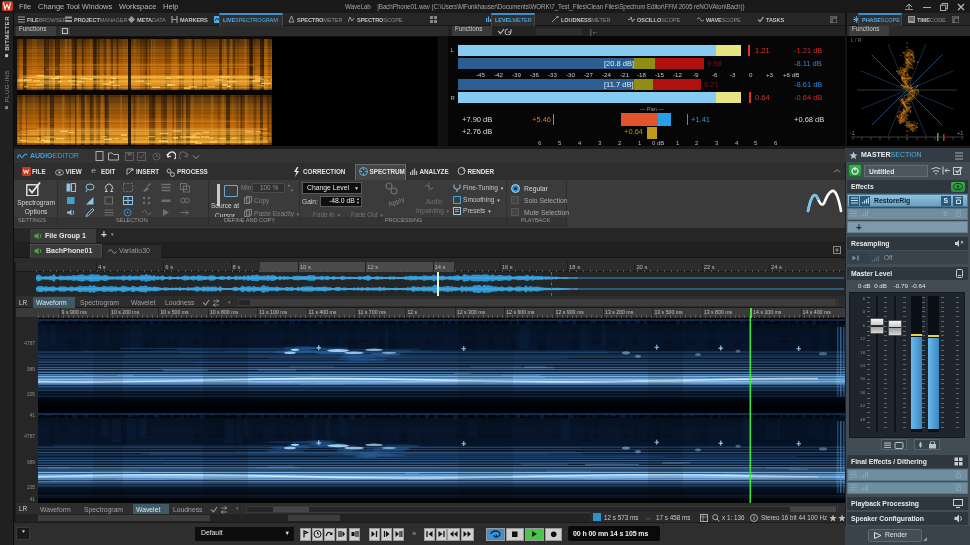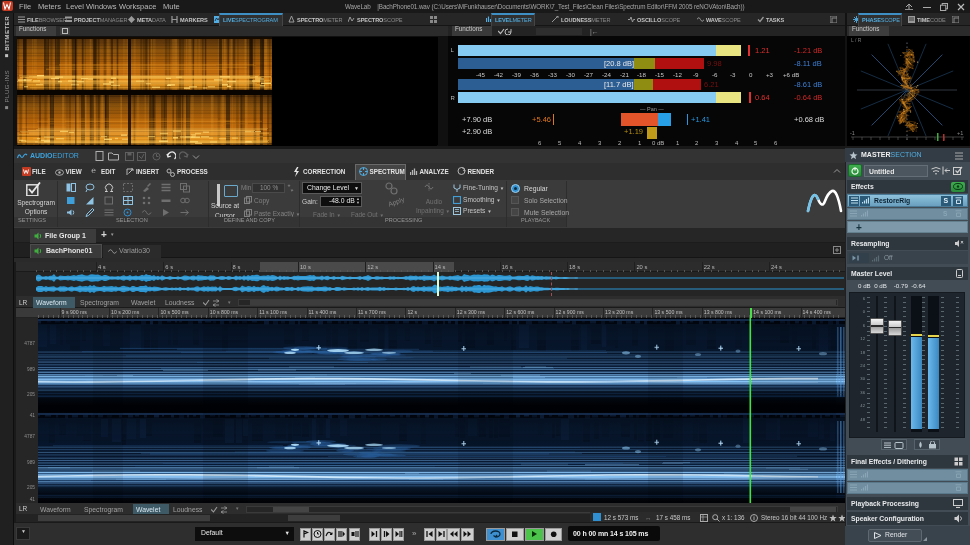--- a/index.html
+++ b/index.html
@@ -7,24 +7,24 @@
 .tx{position:absolute;white-space:nowrap;line-height:1.15;}
 svg.ab{display:block;}
 </style></head><body>
 
 <div class="ab" style="left:0px;top:0px;width:970px;height:13px;background:#191919;"></div>
 <div class="ab" style="left:2px;top:1px;width:11px;height:10px;background:#c23b22;border-radius:2px;"></div>
 <svg class="ab" style="left:3px;top:2px;" width="9" height="8" viewBox="0 0 9 8">
     <path d="M0.5 0.5 L2 7 L4 2.5 L6 7 L7.5 0.5" fill="none" stroke="#fff" stroke-width="1.1"></path>
   </svg>
 <div class="tx" style="left:19px;top:2.5px;font-size:7.5px;color:#b9b9b9;font-weight:normal;">File</div>
-<div class="tx" style="left:38px;top:2.5px;font-size:7.5px;color:#b9b9b9;font-weight:normal;">Meters</div>
-<div class="tx" style="left:66px;top:2.5px;font-size:7.5px;color:#b9b9b9;font-weight:normal;">Level Windows</div>
+<div class="tx" style="left:38px;top:2.5px;font-size:7.5px;color:#b9b9b9;font-weight:normal;">Change</div>
+<div class="tx" style="left:66px;top:2.5px;font-size:7.5px;color:#b9b9b9;font-weight:normal;">Tool Windows</div>
 <div class="tx" style="left:119px;top:2.5px;font-size:7.5px;color:#b9b9b9;font-weight:normal;">Workspace</div>
-<div class="tx" style="left:163px;top:2.5px;font-size:7.5px;color:#b9b9b9;font-weight:normal;">Mute</div>
+<div class="tx" style="left:163px;top:2.5px;font-size:7.5px;color:#b9b9b9;font-weight:normal;">Help</div>
 <div class="tx" style="left:345px;top:3px;font-size:6.3px;color:#a5a5a5;font-weight:normal;letter-spacing:-0.1px;">WaveLab&nbsp;&nbsp;&nbsp;&nbsp;|BachPhone01.wav (C:\Users\MFunkhauser\Documents\WORK\7_Test_Files\Clean Files\Spectrum Editor\FFM 2005 reNOVAton\Bach))</div>
 <svg class="ab" style="left:905px;top:3px;" width="8" height="7" viewBox="0 0 8 7">
     <path d="M1 4 L4 1 M4 1 L7 4 M4 1 L4 6" stroke="#aaa" stroke-width="1" fill="none"></path>
     <path d="M0 6.5 H8" stroke="#aaa" stroke-width="0.8"></path>
   </svg>
 <div class="ab" style="left:923px;top:6.5px;width:8px;height:1.5px;background:#aaa;"></div>
 <svg class="ab" style="left:940px;top:2.5px;" width="8" height="8" viewBox="0 0 8 8">
     <rect x="2.2" y="0.5" width="5.3" height="5.3" fill="none" stroke="#aaa" stroke-width="1"></rect>
     <rect x="0.5" y="2.2" width="5.3" height="5.3" fill="#191919" stroke="#aaa" stroke-width="1"></rect>
   </svg>
@@ -471,22 +471,22 @@
 <div class="tx" style="left:794px;top:93.5px;font-size:7.5px;color:#d02828;font-weight:normal;">-0.64 dB</div>
 <div class="tx" style="left:640px;top:106px;font-size:5.5px;color:#9a9a9a;font-weight:normal;">— Pan —</div>
 <div class="tx" style="left:462px;top:115.5px;font-size:7.5px;color:#ddd;font-weight:normal;">+7.90 dB</div>
 <div class="tx" style="left:532px;top:115.5px;font-size:7.5px;color:#e07820;font-weight:normal;">+5.46</div>
 <div class="ab" style="left:553px;top:114px;width:1.2px;height:11px;background:#e07820;"></div>
 <div class="ab" style="left:621px;top:113px;width:37px;height:13px;background:#e4542a;"></div>
 <div class="ab" style="left:658px;top:113px;width:13px;height:13px;background:#28a0e8;"></div>
 <div class="ab" style="left:687px;top:114px;width:1.2px;height:11px;background:#2898e0;"></div>
 <div class="tx" style="left:691px;top:115.5px;font-size:7.5px;color:#2898e0;font-weight:normal;">+1.41</div>
 <div class="tx" style="left:794px;top:115.5px;font-size:7.5px;color:#ddd;font-weight:normal;">+0.68 dB</div>
-<div class="tx" style="left:462px;top:128px;font-size:7.5px;color:#ddd;font-weight:normal;">+2.90 dB</div>
-<div class="tx" style="left:624px;top:128px;font-size:7.5px;color:#b89010;font-weight:normal;">+1.19</div>
+<div class="tx" style="left:462px;top:128px;font-size:7.5px;color:#ddd;font-weight:normal;">+2.76 dB</div>
+<div class="tx" style="left:624px;top:128px;font-size:7.5px;color:#b89010;font-weight:normal;">+0.64</div>
 <div class="ab" style="left:647px;top:127px;width:10px;height:12px;background:#c09a18;"></div>
 <div class="tx" style="left:538px;top:139.5px;font-size:6px;color:#b8b8b8;font-weight:normal;">6</div>
 <div class="tx" style="left:558px;top:139.5px;font-size:6px;color:#b8b8b8;font-weight:normal;">5</div>
 <div class="tx" style="left:578px;top:139.5px;font-size:6px;color:#b8b8b8;font-weight:normal;">4</div>
 <div class="tx" style="left:598px;top:139.5px;font-size:6px;color:#b8b8b8;font-weight:normal;">3</div>
 <div class="tx" style="left:618px;top:139.5px;font-size:6px;color:#b8b8b8;font-weight:normal;">2</div>
 <div class="tx" style="left:638px;top:139.5px;font-size:6px;color:#b8b8b8;font-weight:normal;">1</div>
 <div class="tx" style="left:652px;top:139.5px;font-size:6px;color:#b8b8b8;font-weight:normal;">0 dB</div>
 <div class="tx" style="left:676px;top:139.5px;font-size:6px;color:#b8b8b8;font-weight:normal;">1</div>
 <div class="tx" style="left:695px;top:139.5px;font-size:6px;color:#b8b8b8;font-weight:normal;">2</div>

